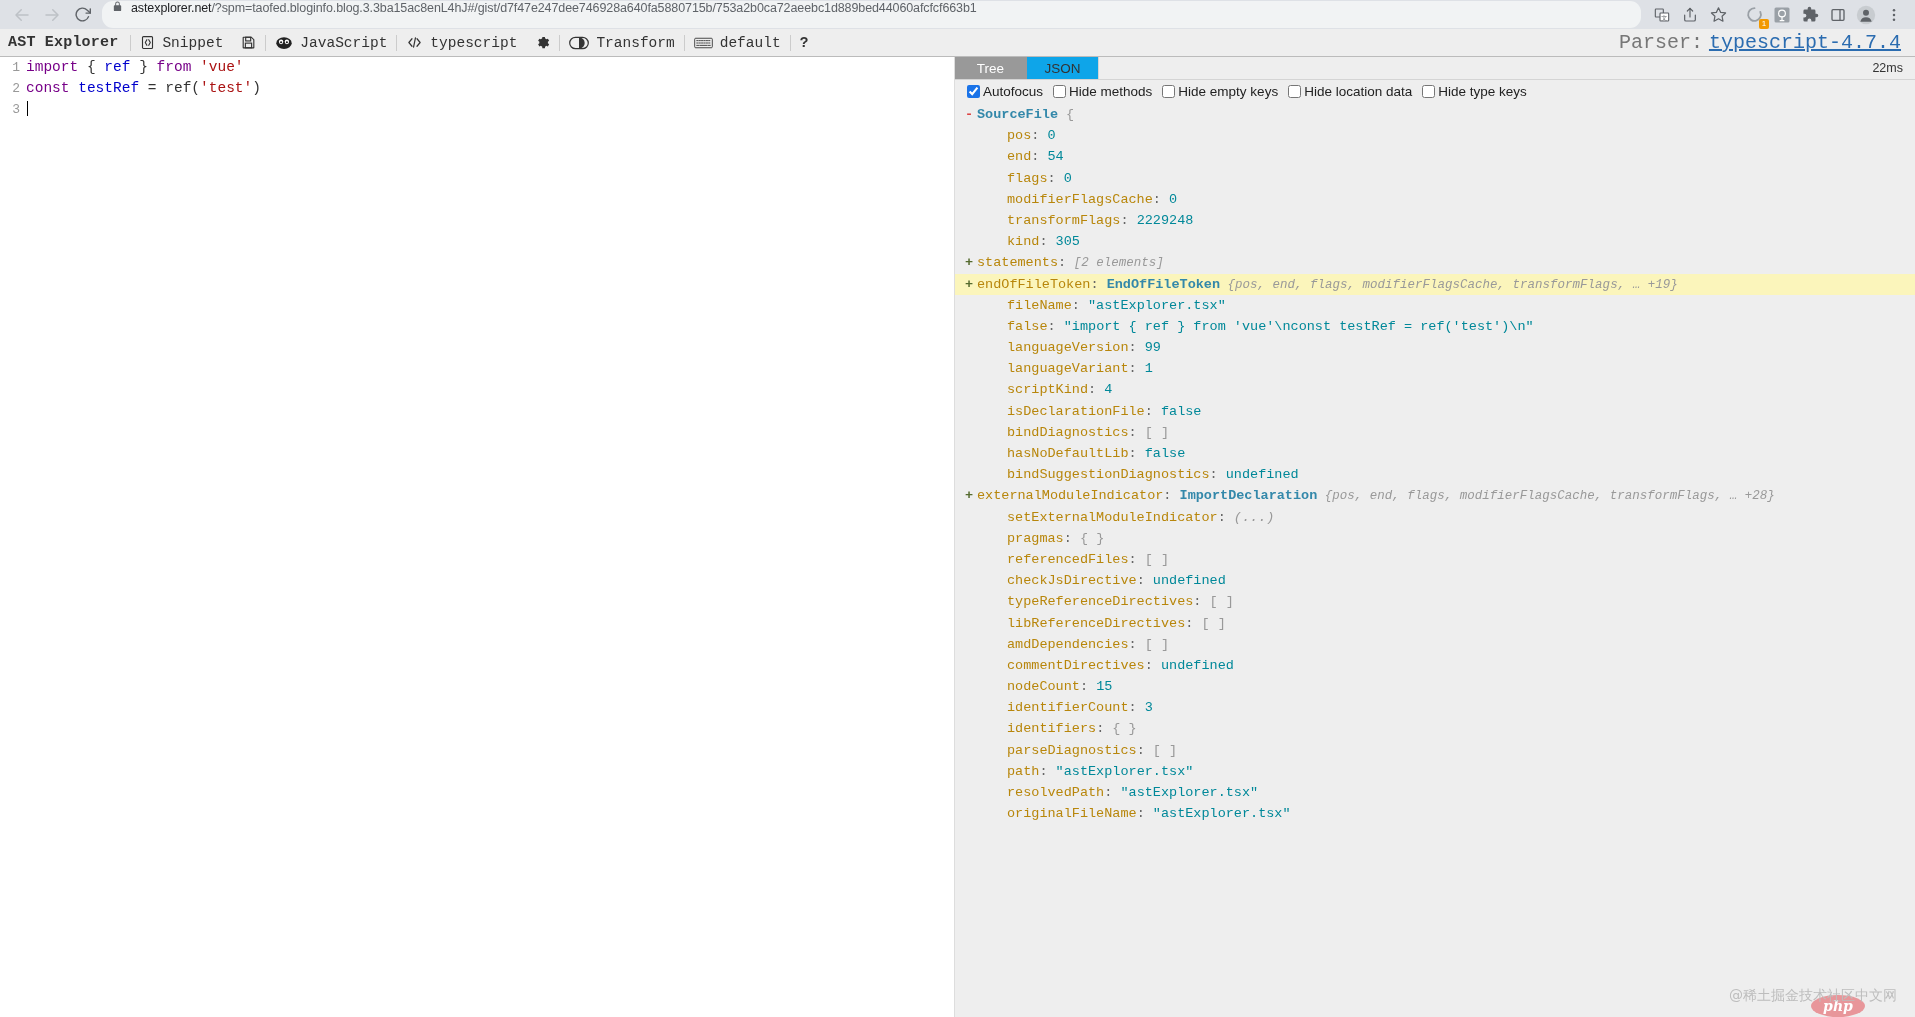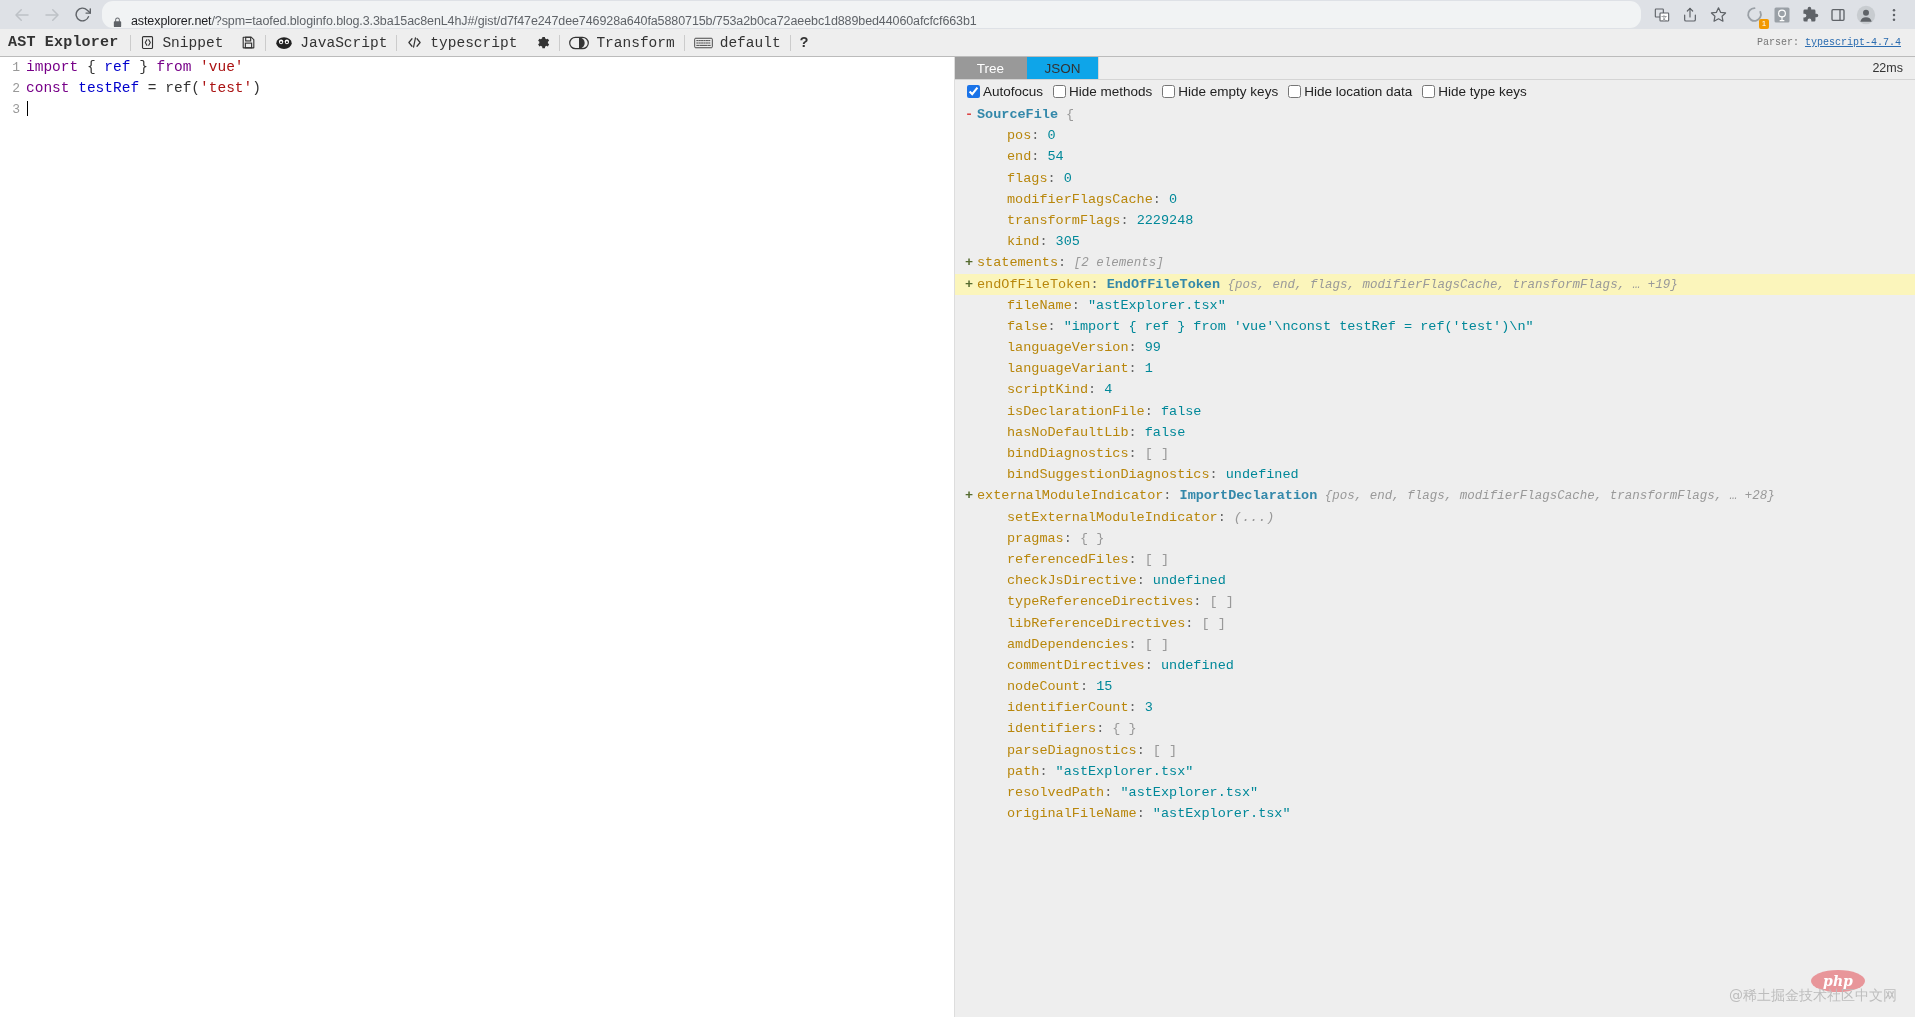--- a/index.html
+++ b/index.html
@@ -31,21 +31,21 @@
   }
   .nav-btn.disabled { color: #bdc1c6; }
   .nav-btn svg { display: block; }
 
   #omnibox {
     flex: 1;
     height: 27px;
     background: #f1f3f4;
     border-radius: 11px;
     display: flex;
-    align-items: flex-end;
+    align-items: flex-start;
     padding: 0 10px;
     margin: 0 6px 0 4px;
     min-width: 0;
   }
   #lock-icon { flex: none; margin-right: 8px; display: flex; color: #5f6368; }
   #url-text {
     font-size: 12.5px;
     color: #5f6368;
     white-space: nowrap;
     overflow: hidden;
@@ -110,21 +110,21 @@
     white-space: nowrap;
     color: #333;
   }
   .tb-item.nosep { border-left: none; }
   .tb-icon { display: flex; align-items: center; color: #333; flex: none; }
   .tb-icon svg { display: block; }
   #ast-spacer { flex: 1; border-left: 1px solid #ccc; }
   #parser-info {
     display: flex; align-items: center;
     padding: 0 14px 0 0;
-    font-size: 10px;
+    font-size: 20px;
     color: #777;
     gap: 6px;
   }
   #parser-version { color: #2b6cb0; text-decoration: underline; }
 
   
   #main {
     display: flex;
     height: calc(1017px - 29px - 28px);
     background: #fff;
@@ -280,21 +280,21 @@
     color: #bdbdbd;
     font-family: "DejaVu Sans", sans-serif;
     display: flex;
     align-items: center;
     gap: 0px;
     pointer-events: none;
   }
   #php-logo {
     position: absolute;
     right: 50px;
-    bottom: 25px;
+    bottom: 0;
     width: 54px; height: 22px;
     border-radius: 50%;
     background: #e8969a;
     color: #fff;
     font-style: italic;
     font-weight: bold;
     font-size: 14px;
     display: flex; align-items: center; justify-content: center;
     font-family: "DejaVu Serif", serif;
     pointer-events: none;
@@ -547,22 +547,22 @@
           <div class="node-row"><span class="toggler none">&nbsp;</span><span class="indent1"></span><span class="k-prop">transformFlags</span><span class="colon">:</span><span class="k-num"> 2229248</span></div>
           <div class="node-row"><span class="toggler none">&nbsp;</span><span class="indent1"></span><span class="k-prop">kind</span><span class="colon">:</span><span class="k-num"> 305</span></div>
           <div class="node-row"><span class="toggler plus">+</span><span class="k-prop">statements</span><span class="colon">:</span><span class="k-meta"> [2 elements]</span></div>
           <div class="node-row hl"><span class="toggler plus">+</span><span class="k-prop">endOfFileToken</span><span class="colon">:</span><span class="k-type"> EndOfFileToken</span><span class="k-meta"> {pos, end, flags, modifierFlagsCache, transformFlags, … +19}</span></div>
           <div class="node-row"><span class="toggler none">&nbsp;</span><span class="indent1"></span><span class="k-prop">fileName</span><span class="colon">:</span><span class="k-str"> "astExplorer.tsx"</span></div>
           <div class="node-row"><span class="toggler none">&nbsp;</span><span class="indent1"></span><span class="k-prop">false</span><span class="colon">:</span><span class="k-str"> "import { ref } from 'vue'\nconst testRef = ref('test')\n"</span></div>
           <div class="node-row"><span class="toggler none">&nbsp;</span><span class="indent1"></span><span class="k-prop">languageVersion</span><span class="colon">:</span><span class="k-num"> 99</span></div>
           <div class="node-row"><span class="toggler none">&nbsp;</span><span class="indent1"></span><span class="k-prop">languageVariant</span><span class="colon">:</span><span class="k-num"> 1</span></div>
           <div class="node-row"><span class="toggler none">&nbsp;</span><span class="indent1"></span><span class="k-prop">scriptKind</span><span class="colon">:</span><span class="k-num"> 4</span></div>
           <div class="node-row"><span class="toggler none">&nbsp;</span><span class="indent1"></span><span class="k-prop">isDeclarationFile</span><span class="colon">:</span><span class="k-bool"> false</span></div>
+          <div class="node-row"><span class="toggler none">&nbsp;</span><span class="indent1"></span><span class="k-prop">bindDiagnostics</span><span class="colon">:</span><span class="k-punct"> [ ]</span></div>
           <div class="node-row"><span class="toggler none">&nbsp;</span><span class="indent1"></span><span class="k-prop">hasNoDefaultLib</span><span class="colon">:</span><span class="k-bool"> false</span></div>
-          <div class="node-row"><span class="toggler none">&nbsp;</span><span class="indent1"></span><span class="k-prop">bindDiagnostics</span><span class="colon">:</span><span class="k-punct"> [ ]</span></div>
           <div class="node-row"><span class="toggler none">&nbsp;</span><span class="indent1"></span><span class="k-prop">bindSuggestionDiagnostics</span><span class="colon">:</span><span class="k-undef"> undefined</span></div>
           <div class="node-row"><span class="toggler plus">+</span><span class="k-prop">externalModuleIndicator</span><span class="colon">:</span><span class="k-type"> ImportDeclaration</span><span class="k-meta"> {pos, end, flags, modifierFlagsCache, transformFlags, … +28}</span></div>
           <div class="node-row"><span class="toggler none">&nbsp;</span><span class="indent1"></span><span class="k-prop">setExternalModuleIndicator</span><span class="colon">:</span><span class="k-fn"> (...)</span></div>
           <div class="node-row"><span class="toggler none">&nbsp;</span><span class="indent1"></span><span class="k-prop">pragmas</span><span class="colon">:</span><span class="k-punct"> { }</span></div>
           <div class="node-row"><span class="toggler none">&nbsp;</span><span class="indent1"></span><span class="k-prop">referencedFiles</span><span class="colon">:</span><span class="k-punct"> [ ]</span></div>
           <div class="node-row"><span class="toggler none">&nbsp;</span><span class="indent1"></span><span class="k-prop">checkJsDirective</span><span class="colon">:</span><span class="k-undef"> undefined</span></div>
           <div class="node-row"><span class="toggler none">&nbsp;</span><span class="indent1"></span><span class="k-prop">typeReferenceDirectives</span><span class="colon">:</span><span class="k-punct"> [ ]</span></div>
           <div class="node-row"><span class="toggler none">&nbsp;</span><span class="indent1"></span><span class="k-prop">libReferenceDirectives</span><span class="colon">:</span><span class="k-punct"> [ ]</span></div>
           <div class="node-row"><span class="toggler none">&nbsp;</span><span class="indent1"></span><span class="k-prop">amdDependencies</span><span class="colon">:</span><span class="k-punct"> [ ]</span></div>
           <div class="node-row"><span class="toggler none">&nbsp;</span><span class="indent1"></span><span class="k-prop">commentDirectives</span><span class="colon">:</span><span class="k-undef"> undefined</span></div>

